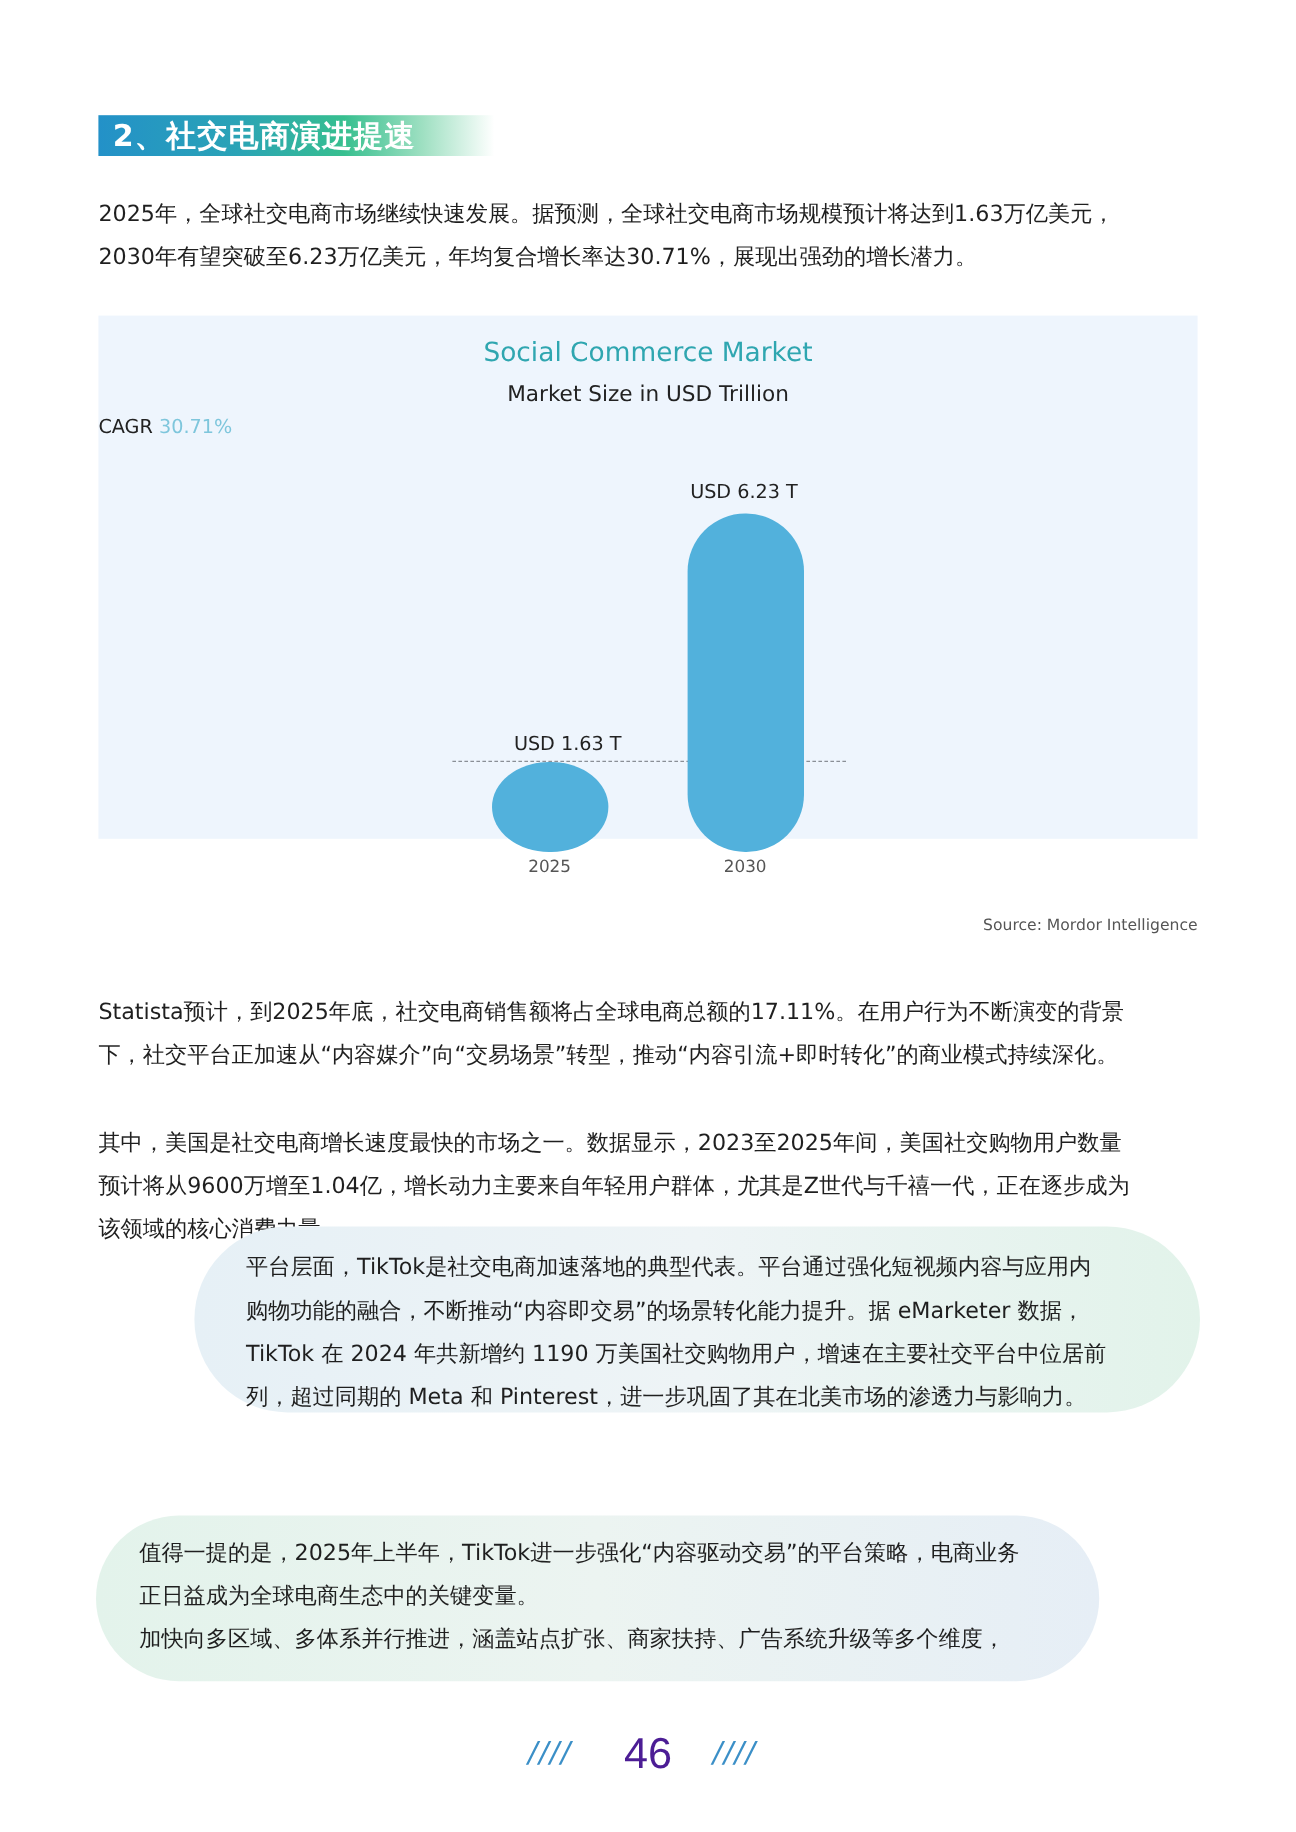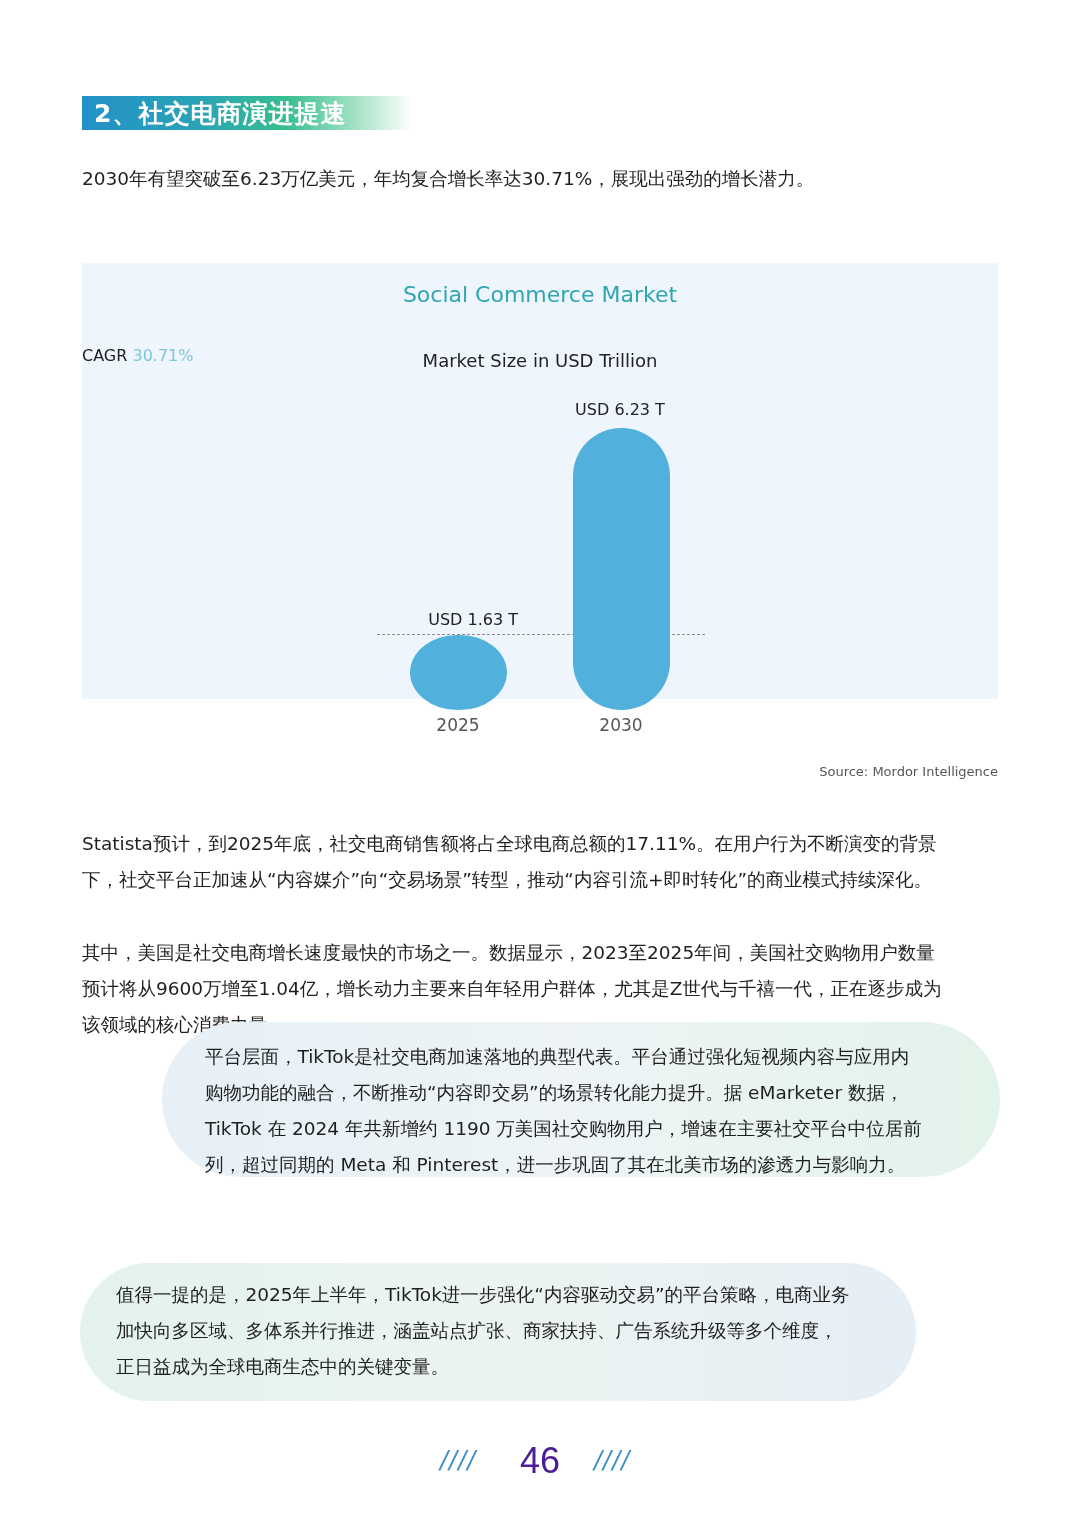--- a/index.html
+++ b/index.html
@@ -14,27 +14,27 @@
   .heading span { color: #fff; font-size: 25px; font-weight: bold; letter-spacing: 1px; }
 
   .para { position: absolute; left: 82px; width: 920px; font-size: 18.5px; line-height: 36px; color: #1f1f1f; }
 
   .chart-box {
     position: absolute; left: 82px; top: 263px; width: 916px; height: 436px;
     background: #eef5fd;
   }
   .chart-title-wrap { position: absolute; left: 0; width: 100%; top: 19px; text-align: center; }
   .chart-title-wrap span { font-size: 22px; color: #2fa6b0; }
-  .chart-sub { position: absolute; left: 0; width: 100%; top: 55px; text-align: center; font-size: 18px; color: #222; margin-top: 32px; }
+  .chart-sub { position: absolute; left: 0; width: 100%; top: 55px; text-align: center; font-size: 18px; color: #222; }
   .chart-cagr { position: absolute; left: 0; width: 100%; top: 83px; text-align: left; font-size: 16px; color: #222; }
   .chart-cagr .val { color: #7ec6dc; }
 
   .bar { position: absolute; background: #52b1dc; }
   .bar-label { position: absolute; font-size: 16px; color: #222; text-align: center; width: 120px; }
-  .axis-label { position: absolute; font-size: 17px; color: #555; text-align: center; width: 80px; }
+  .axis-label { position: absolute; font-size: 14px; color: #555; text-align: center; width: 80px; }
   .dash-line { position: absolute; left: 295px; top: 371px; width: 328px; border-top: 1.5px dashed #8a8f96; }
   .source { position: absolute; left: 0; width: 100%; top: 501px; text-align: right; font-size: 13px; color: #555; }
 
   .callout {
     position: absolute; border-radius: 95px; font-size: 18.5px; line-height: 36px; color: #1f1f1f;
   }
   .callout-1 {
     left: 162px; top: 1022px; width: 838px; height: 155px; padding: 17px 0 0 43px;
     background: linear-gradient(90deg, #e6f0f6 0%, #eef4f6 50%, #e2f3ea 100%);
   }
@@ -48,20 +48,21 @@
   .page-num { position: absolute; left: 520px; top: 0; font-size: 36px; color: #4c1d95; font-family: "Liberation Sans", sans-serif; font-weight: 500; }
 </style>
 </head>
 <body>
 
 <div class="heading">
   <span>2、社交电商演进提速</span>
 </div>
 
 <div class="para" style="top:161px;">
+  <div>2025年，全球社交电商市场继续快速发展。据预测，全球社交电商市场规模预计将达到1.63万亿美元，</div>
   <div>2030年有望突破至6.23万亿美元，年均复合增长率达30.71%，展现出强劲的增长潜力。</div>
 </div>
 
 <div class="chart-box">
   <div class="chart-title-wrap">
     <span>Social Commerce Market</span>
   </div>
   <div class="chart-sub">Market Size in USD Trillion</div>
   <div class="chart-cagr">
     <span>CAGR</span>
@@ -94,21 +95,21 @@
 
 <div class="callout callout-1">
   <div>平台层面，TikTok是社交电商加速落地的典型代表。平台通过强化短视频内容与应用内</div>
   <div>购物功能的融合，不断推动“内容即交易”的场景转化能力提升。据 eMarketer 数据，</div>
   <div>TikTok 在 2024 年共新增约 1190 万美国社交购物用户，增速在主要社交平台中位居前</div>
   <div>列，超过同期的 Meta 和 Pinterest，进一步巩固了其在北美市场的渗透力与影响力。</div>
 </div>
 
 <div class="callout callout-2">
   <div>值得一提的是，2025年上半年，TikTok进一步强化“内容驱动交易”的平台策略，电商业务</div>
+  <div>正日益成为全球电商生态中的关键变量。</div>
   <div>加快向多区域、多体系并行推进，涵盖站点扩张、商家扶持、广告系统升级等多个维度，</div>
-  <div>正日益成为全球电商生态中的关键变量。</div>
 </div>
 
 <div class="footer">
   <span class="slashes" style="left:440px;">////</span>
   <span class="page-num">46</span>
   <span class="slashes" style="left:594px;">////</span>
 </div>
 
 </body></html>

